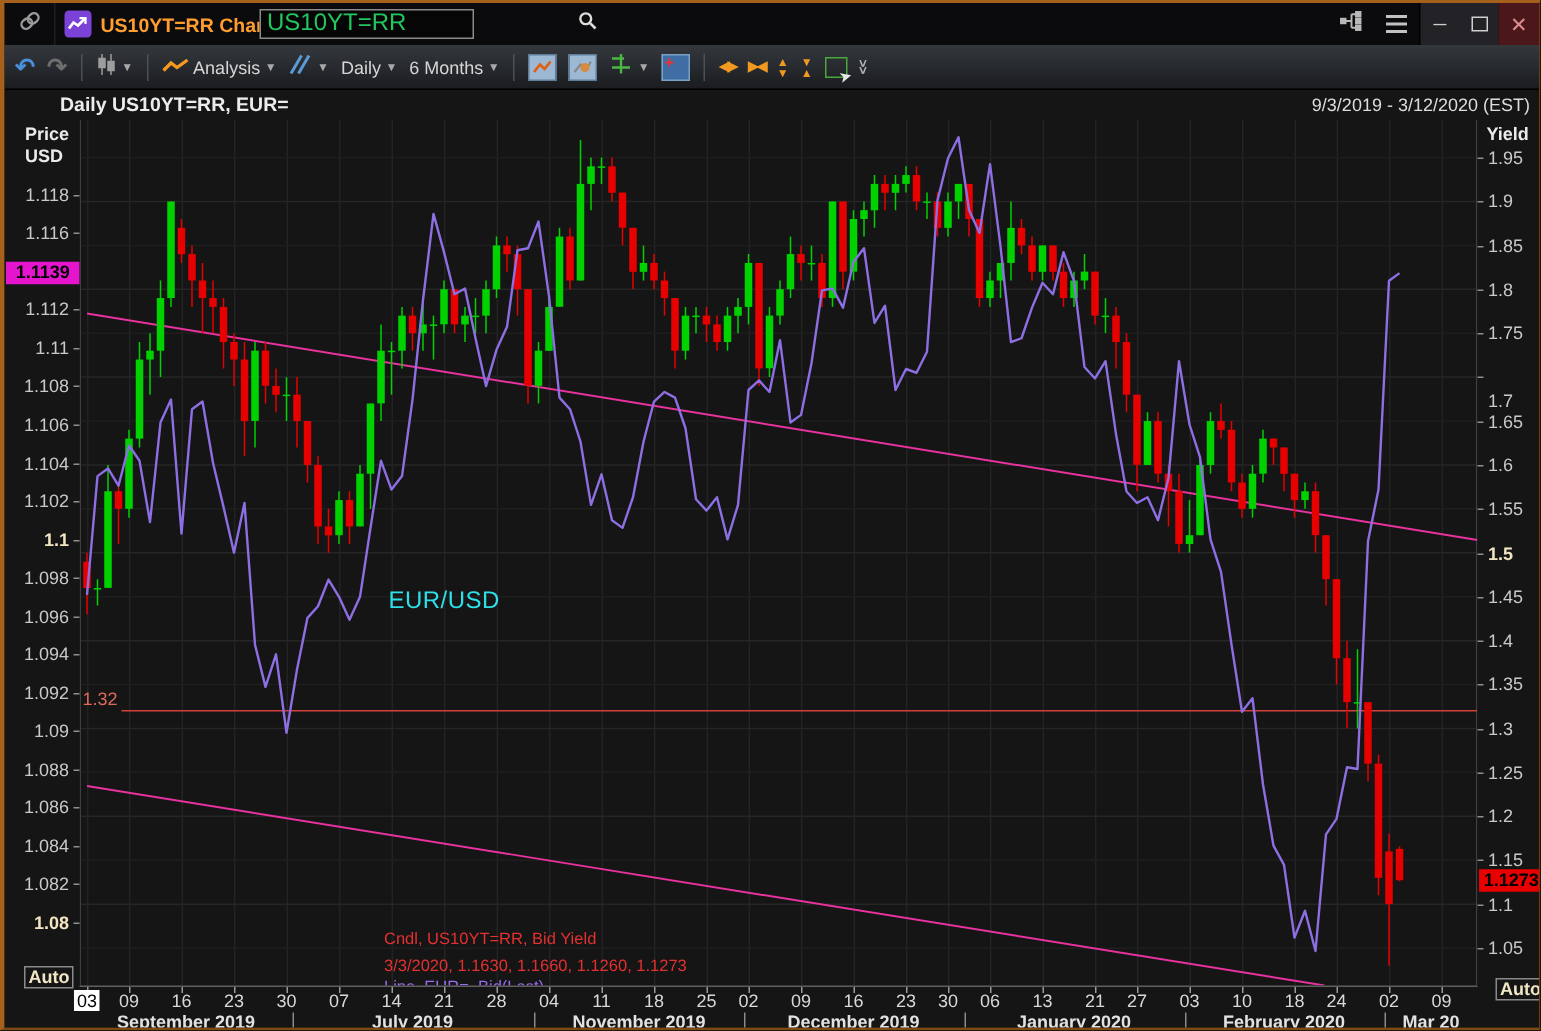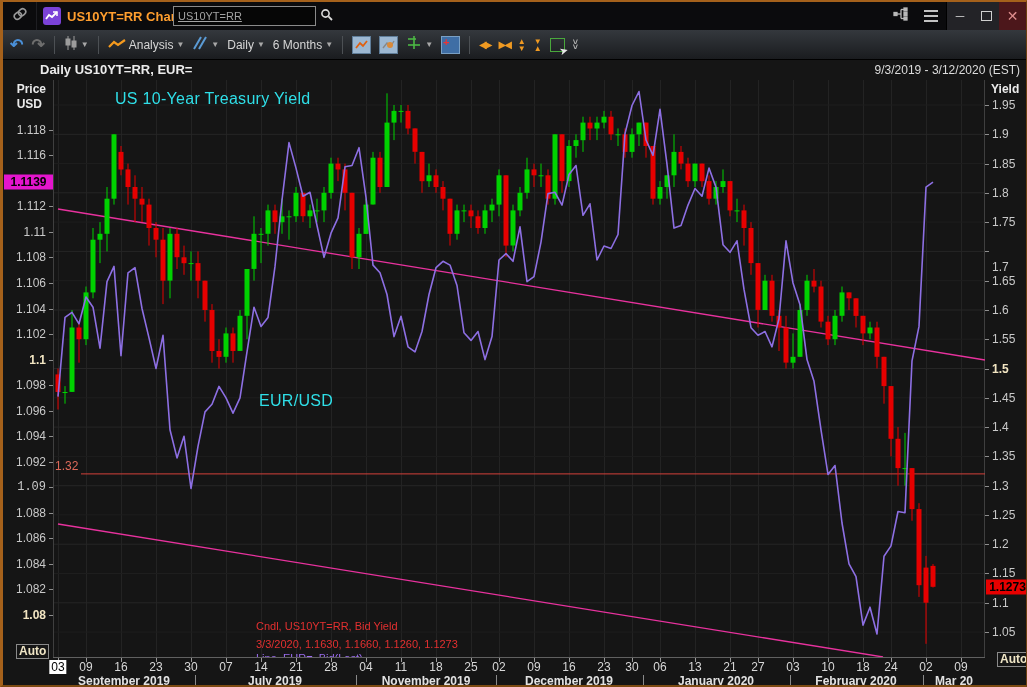--- a/index.html
+++ b/index.html
@@ -10,22 +10,22 @@
   
   .titlebar{position:absolute;left:0;top:0;right:0;height:28px;background:#0b0b0d;
     display:flex;align-items:center;}
   .tb-link{width:33px;height:100%;display:flex;align-items:center;justify-content:center;
     border-right:1px solid #1e1e22;}
   .app-icon{width:18px;height:18px;background:#7b42d8;border-radius:3px;margin:0 6px 0 6px;
     display:flex;align-items:center;justify-content:center;}
   .tb-title{color:#ff9e2e;font-weight:bold;font-size:13px;margin-right:16px;white-space:nowrap;}
   .search{position:absolute;left:170px;top:4px;width:143px;height:20px;background:#060606;
     border:1px solid #8a8a8a;display:flex;align-items:center;padding:0 4px;box-sizing:border-box;}
-  .search input{flex:1;background:transparent;border:0;outline:none;color:#a3a3a3;
-    font-size:11px;font-family:inherit;padding:0;text-decoration:underline;}
+  .search input{flex:1;background:transparent;border:0;outline:none;color:#22c55e;
+    font-size:16px;font-family:inherit;padding:0;}
   .tb-right{margin-left:auto;display:flex;align-items:center;height:100%;}
   .tb-tool{width:30px;height:100%;display:flex;align-items:center;justify-content:center;}
   .win-group{display:flex;height:100%;background:#232327;border-left:1px solid #000;}
   .win-btn{width:26px;height:100%;display:flex;align-items:center;justify-content:center;
     color:#cfcfcf;font-size:12px;}
   .win-btn.close{background:#4c171b;color:#dd8d8d;font-size:14px;width:27px;}
   .hamb{display:flex;flex-direction:column;gap:3px;}
   .hamb i{display:block;width:14px;height:2px;background:#c2c2c2;}
   
   .toolbar{position:absolute;left:0;top:28px;right:0;height:29px;
@@ -288,21 +288,21 @@
           <span class="tick bold" style="top: 280px;">1.1</span>
           <i class="dashL" style="top: 280px;"></i>
           <span class="tick" style="top: 305px;">1.098</span>
           <i class="dashL" style="top: 305px;"></i>
           <span class="tick" style="top: 331px;">1.096</span>
           <i class="dashL" style="top: 331px;"></i>
           <span class="tick" style="top: 356px;">1.094</span>
           <i class="dashL" style="top: 356px;"></i>
           <span class="tick" style="top: 382px;">1.092</span>
           <i class="dashL" style="top: 382px;"></i>
-          <span class="tick" style="top: 407px; font-family: Liberation Mono, monospace;">1.09</span>
+          <span class="tick" style="top: 407px;">1.09</span>
           <i class="dashL" style="top: 407px;"></i>
           <span class="tick" style="top: 433px;">1.088</span>
           <i class="dashL" style="top: 433px;"></i>
           <span class="tick" style="top: 458px;">1.086</span>
           <i class="dashL" style="top: 458px;"></i>
           <span class="tick" style="top: 484px;">1.084</span>
           <i class="dashL" style="top: 484px;"></i>
           <span class="tick" style="top: 509px;">1.082</span>
           <i class="dashL" style="top: 509px;"></i>
           <span class="tick bold" style="top: 535px;">1.08</span>
@@ -613,21 +613,20 @@
           <line x1="859" y1="388.1" x2="859" y2="440.8" stroke="#e60000"></line>
           <rect x="856.5" y="388.1" width="5" height="41.0" fill="#e60000"></rect>
           <line x1="866" y1="423.2" x2="866" y2="516.9" stroke="#e60000"></line>
           <rect x="863.5" y="429.1" width="5" height="76.1" fill="#e60000"></rect>
           <line x1="873" y1="475.9" x2="873" y2="563.8" stroke="#e60000"></line>
           <rect x="870.5" y="487.6" width="5" height="35.1" fill="#e60000"></rect>
           <line x1="880" y1="484.1" x2="880" y2="507.5" stroke="#e60000"></line>
           <rect x="877.5" y="485.9" width="5" height="20.9" fill="#e60000"></rect>
           <path d="M5 316.6 L12 237.4 L19 232.3 L26 243.8 L33 217.0 L40 227.2 L47 268.1 L54 201.7 L61 186.4 L68 275.7 L75 192.8 L82 187.7 L89 228.5 L96 257.9 L103 288.5 L110 255.3 L117 349.8 L124 377.9 L131 356.2 L138 408.5 L145 366.4 L152 331.9 L159 324.2 L166 306.4 L173 317.9 L180 333.2 L187 317.9 L194 271.9 L201 227.2 L208 246.4 L215 237.4 L222 186.4 L229 120.0 L236 62.6 L243 88.1 L250 116.2 L257 112.3 L264 145.5 L271 177.4 L278 153.2 L285 137.9 L292 86.8 L299 85.5 L306 67.7 L313 117.4 L320 185.1 L327 192.8 L334 214.5 L341 256.6 L348 236.2 L355 266.8 L362 271.9 L369 251.5 L376 214.5 L383 187.7 L390 181.3 L397 185.1 L404 205.5 L411 252.8 L418 260.4 L425 251.5 L432 279.6 L439 256.6 L446 180.0 L453 173.6 L460 181.3 L467 146.8 L474 201.7 L481 196.6 L488 162.1 L495 113.6 L502 112.3 L509 125.1 L516 94.5 L523 85.5 L530 135.3 L537 123.8 L544 180.0 L551 166.0 L558 168.5 L565 154.5 L572 53.6 L579 25.5 L586 11.5 L593 60.0 L600 75.3 L607 29.4 L614 84.3 L621 148.1 L628 145.5 L635 125.1 L642 108.5 L649 116.2 L656 88.1 L663 107.2 L670 164.7 L677 172.3 L684 160.8 L691 209.4 L698 247.7 L705 255.3 L712 251.5 L719 266.8 L726 238.7 L733 160.8 L740 203.0 L747 224.7 L754 279.6 L761 301.3 L768 349.8 L775 394.5 L782 385.5 L789 443.0 L796 483.8 L803 496.6 L810 545.1 L817 527.2 L824 554.0 L831 476.2 L838 465.9 L845 431.5 L852 432.7 L859 280.8 L866 246.4 L873 107.2 L880 102.1 " fill="none" stroke="#8d6fe3" stroke-width="1.6" stroke-linejoin="round"></path>
         </svg>
-      <div class="ann ann-cyan" style="left:62px;top:10px;">US 10-Year Treasury Yield</div>
       <div class="ann ann-cyan" style="left:206px;top:312px;">EUR/USD</div>
       <div class="ann hline-label" id="hlineLbl" style="left: 2px; top: 378.939px;">1.32</div>
       <div class="ann ann-red" style="left:203px;top:540px;">Cndl, US10YT=RR, Bid Yield</div>
       <div class="ann ann-red" style="left:203px;top:558px;">3/3/2020, 1.1630, 1.1660, 1.1260, 1.1273</div>
       <div class="ann ann-purple" style="left:203px;top:572px;">Line, EUR=, Bid(Last)</div>
     </div>
 
     <div class="axisR">
       <div class="axis-hdr">Yield</div>
       <div>

